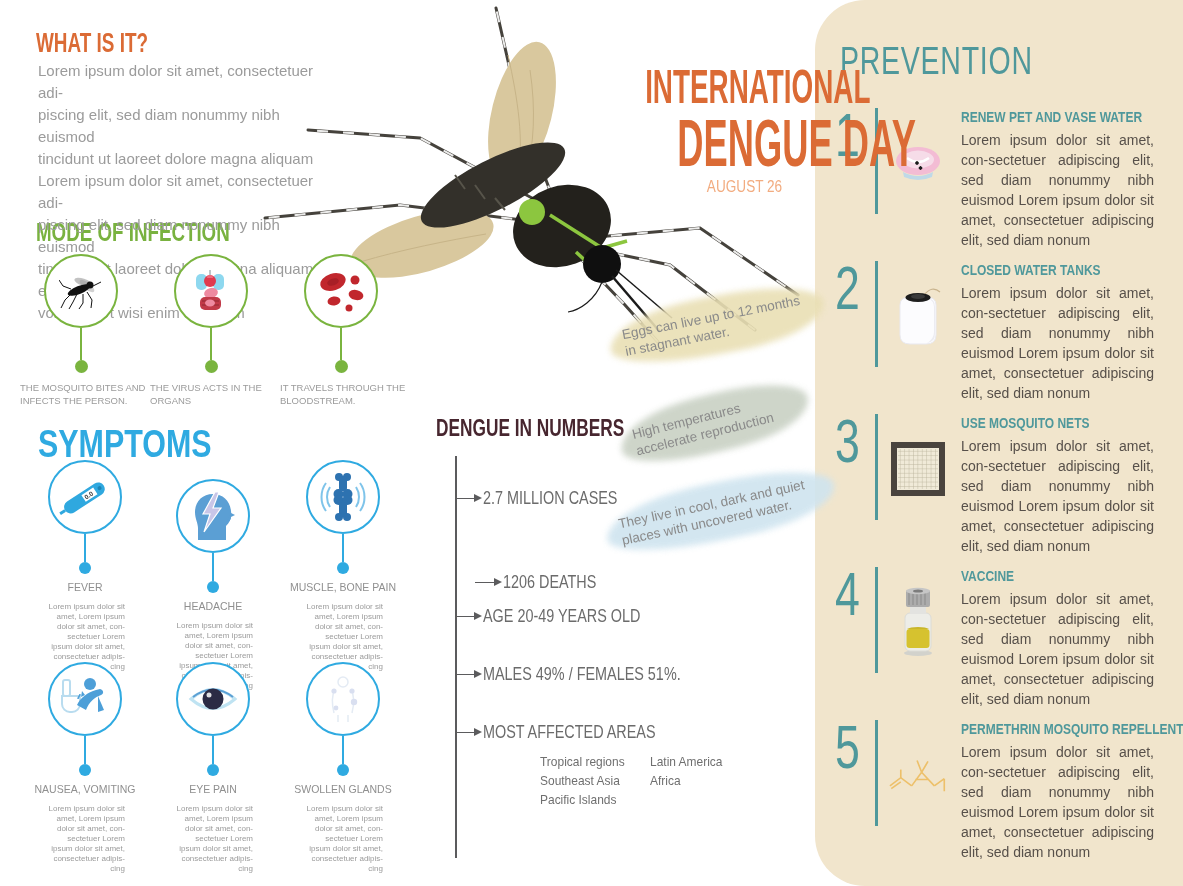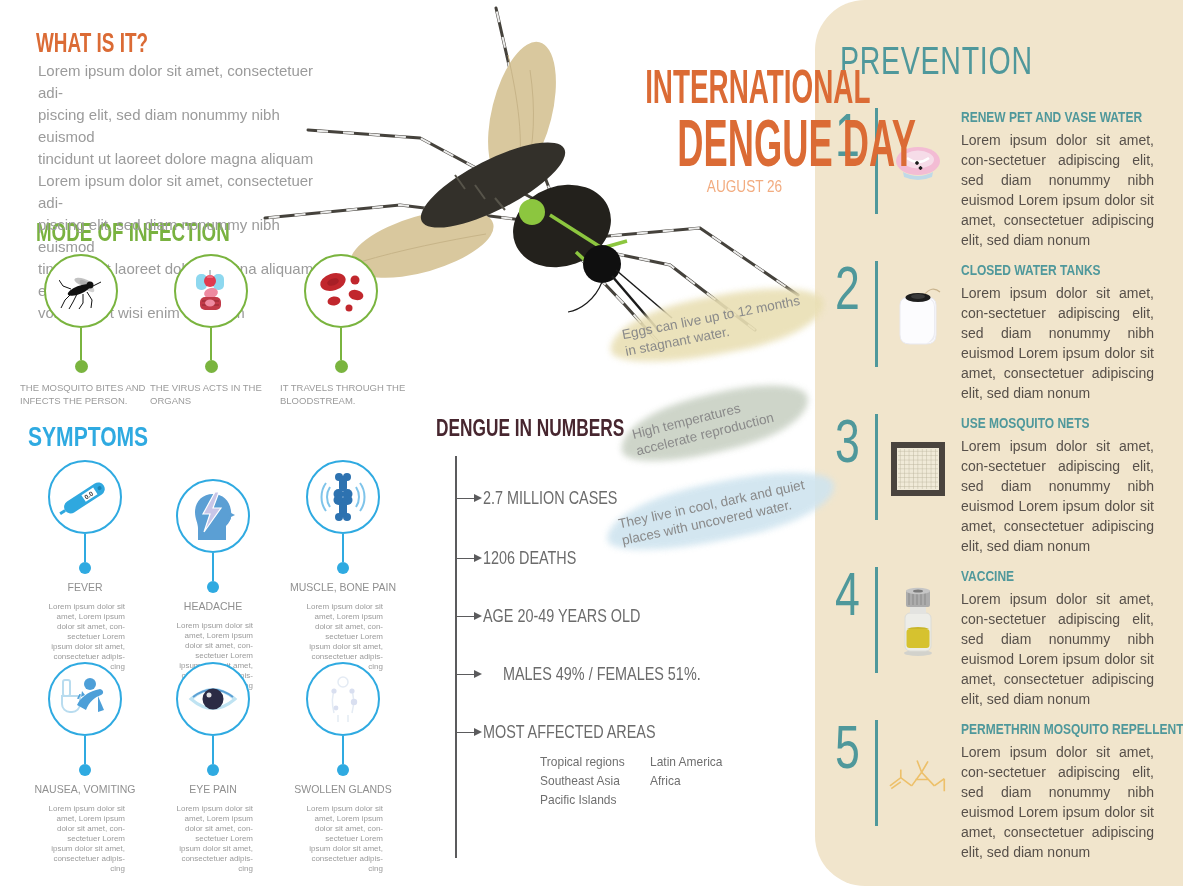--- a/index.html
+++ b/index.html
@@ -4,21 +4,21 @@
 <style>
   html,body{margin:0;padding:0;background:#fff;font-family:"Liberation Sans",sans-serif;}
   #page{position:relative;width:1183px;height:886px;background:#ffffff;overflow:hidden;}
 
   .cond{display:inline-block;white-space:nowrap;transform-origin:0 50%;}
   .pre{white-space:pre-line;}
 
   
   .h-what{position:absolute;left:36px;top:28px;font-size:27px;font-weight:bold;color:#DB6B35;}
   .h-mode{position:absolute;left:36px;top:218px;font-size:25px;font-weight:bold;color:#79B23F;}
-  .h-symp{position:absolute;left:28px;top:422px;font-size:27px;font-weight:bold;color:#2FAAE1;}
+  .h-symp{position:absolute;left:38px;top:422px;font-size:39px;font-weight:bold;color:#2FAAE1;}
   .h-num{position:absolute;left:436px;top:414px;font-size:24px;font-weight:bold;color:#47262F;}
 
   .what-body{position:absolute;left:38px;top:60px;width:300px;font-size:15px;line-height:22px;color:#9B9B9B;z-index:3;}
 
   
   #masthead{position:absolute;right:401px;top:64px;width:300px;text-align:right;z-index:3;}
   #masthead .l1{font-size:48px;font-weight:bold;color:#DB6B35;line-height:46px;transform:scaleX(0.58);transform-origin:100% 50%;display:inline-block;white-space:nowrap;}
   #masthead .l2{font-size:66px;font-weight:bold;color:#DB6B35;line-height:62px;transform:scaleX(0.55);transform-origin:100% 50%;display:inline-block;white-space:nowrap;margin-top:2px;}
   #masthead .dt{font-size:17px;color:#F2AC80;margin-top:3px;transform:scaleX(0.8);transform-origin:100% 50%;display:inline-block;white-space:nowrap;}
 
@@ -355,29 +355,29 @@
 places with uncovered water.</div>
   </div>
 
   <div class="h-num"><span class="cond" style="transform:scaleX(0.72);">DENGUE IN NUMBERS</span></div>
   <div class="vline"></div>
 
   <div class="num-item" style="top:488px;">
     <div class="narrow"></div>
     <div class="num-label">2.7 MILLION CASES</div>
   </div>
-  <div class="num-item" style="top:548px;">
+  <div class="num-item" style="top:572px;padding-left:20px;">
     <div class="narrow"></div>
     <div class="num-label">1206 DEATHS</div>
   </div>
   <div class="num-item" style="top:606px;">
     <div class="narrow"></div>
     <div class="num-label">AGE 20-49 YEARS OLD</div>
   </div>
-  <div class="num-item" style="top:664px;gap:20px;">
+  <div class="num-item" style="top:664px;">
     <div class="narrow"></div>
     <div class="num-label">MALES 49% / FEMALES 51%.</div>
   </div>
   <div class="num-item" style="top:722px;">
     <div class="narrow"></div>
     <div class="num-label">MOST AFFECTED AREAS</div>
   </div>
   <div class="areas pre" style="left:540px;top:752px;">Tropical regions
 Southeast Asia
 Pacific Islands</div>

